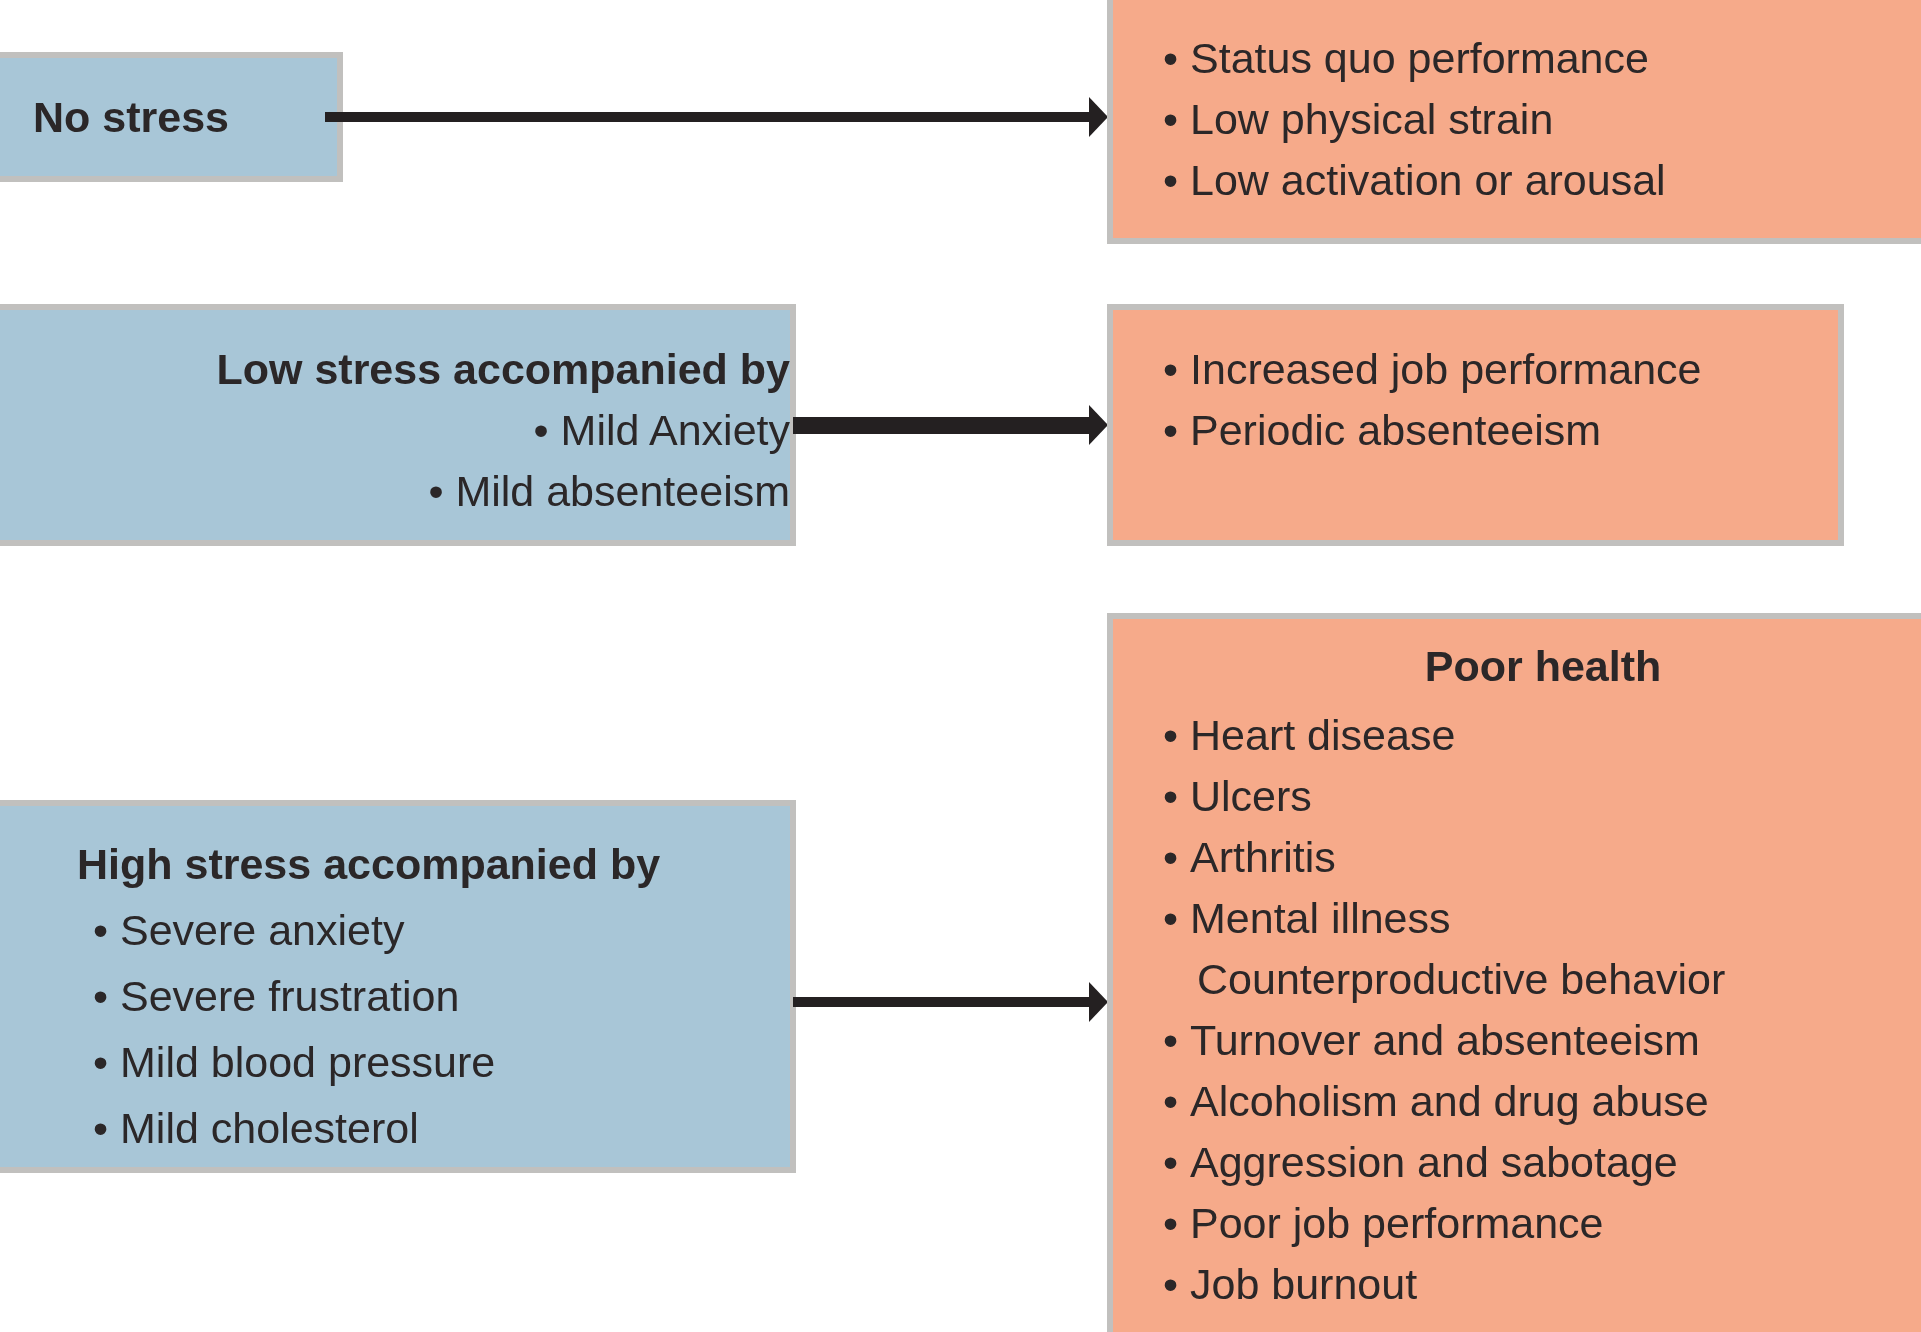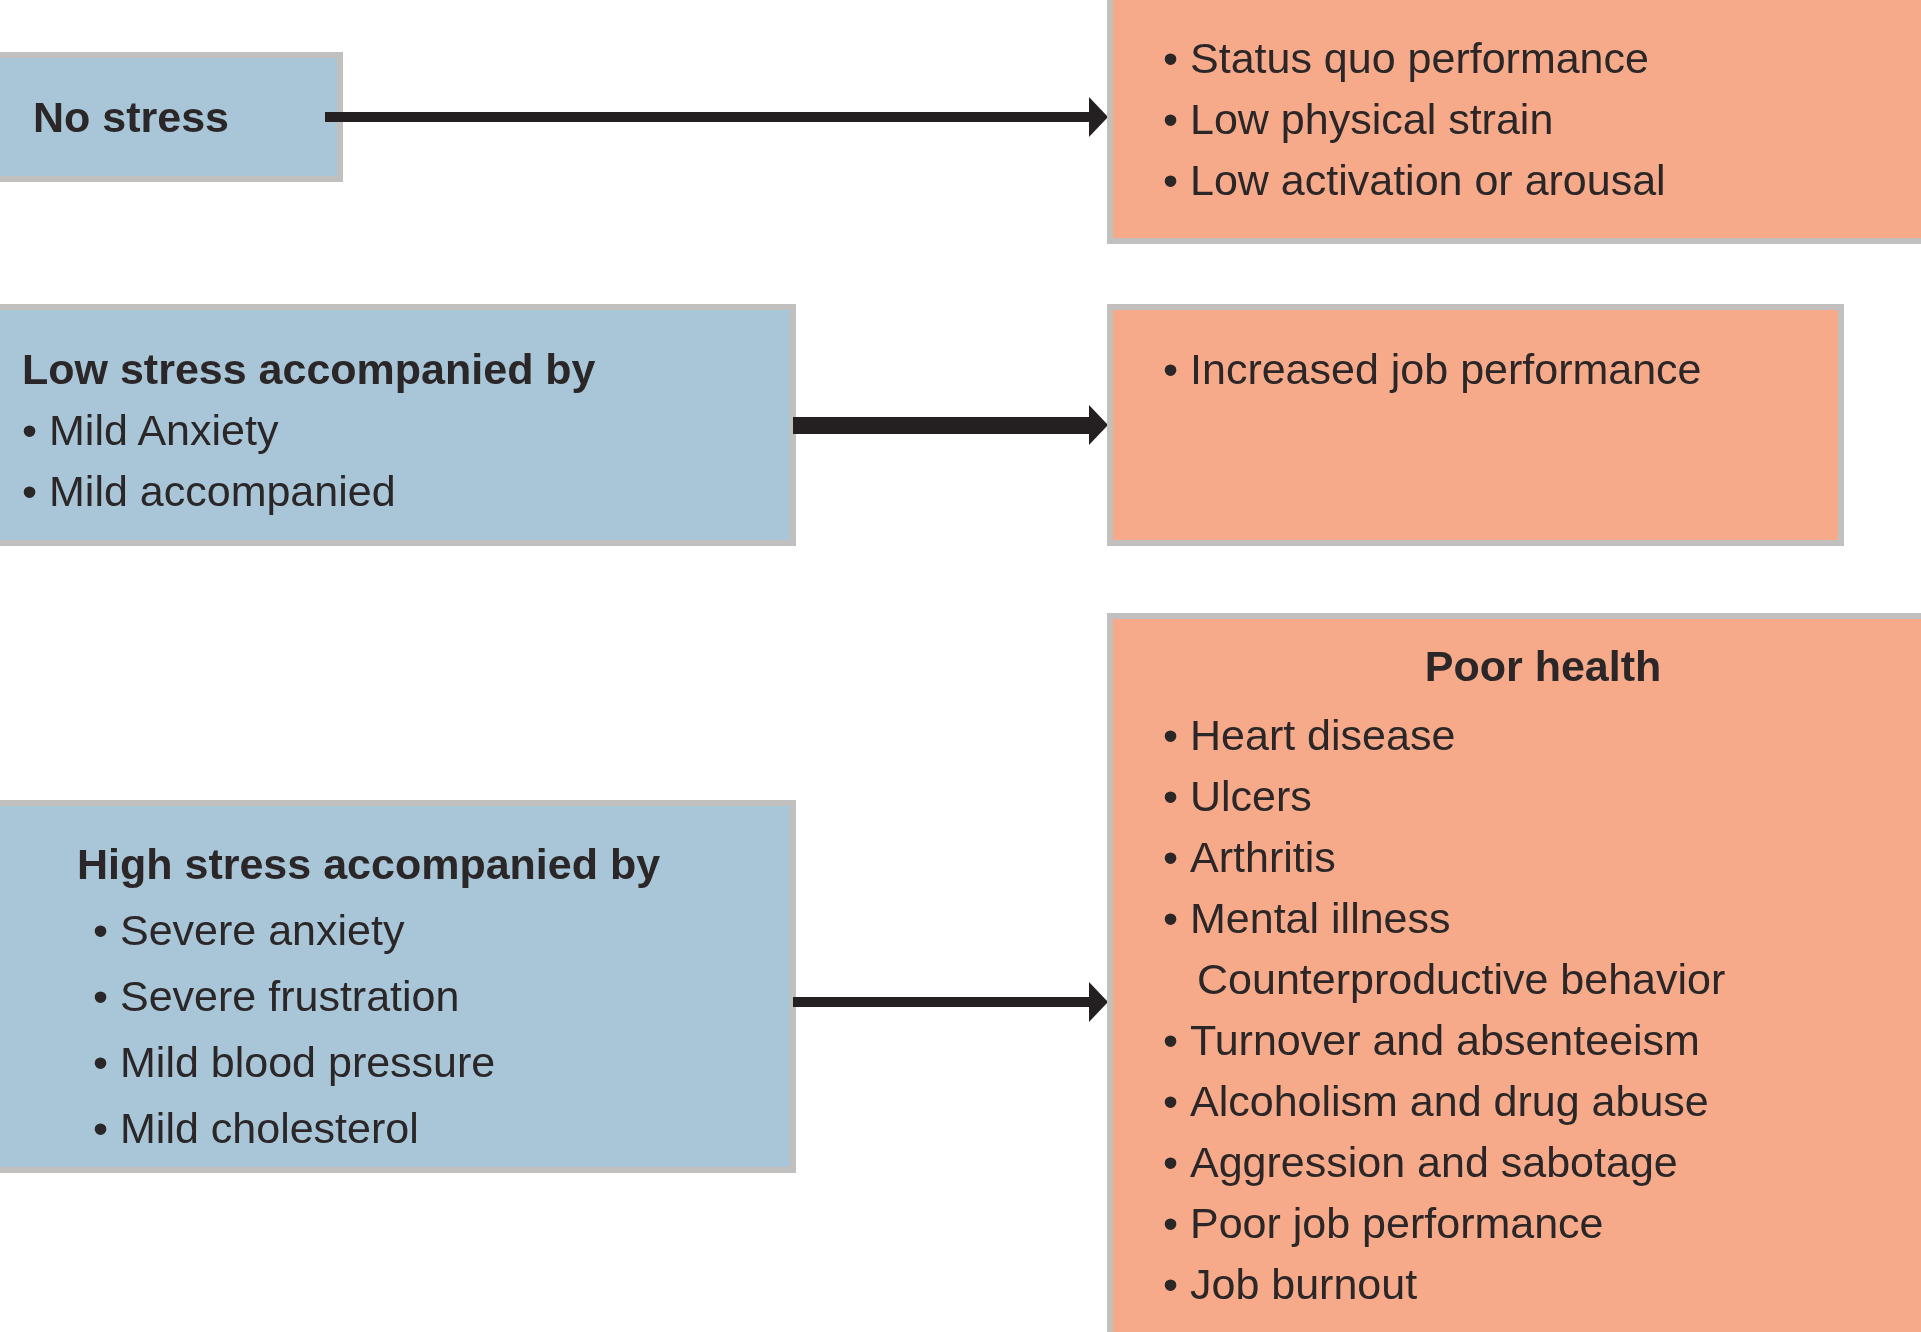--- a/index.html
+++ b/index.html
@@ -61,33 +61,34 @@
 
   <div class="box salmon" style="left:1107px;top:-6px;width:826px;height:250px;">
     <div class="content" style="padding:28px 0 0 50px;">
       <div class="line bullet">Status quo performance</div>
       <div class="line bullet">Low physical strain</div>
       <div class="line bullet">Low activation or arousal</div>
     </div>
   </div>
 
   <div class="box blue" style="left:-6px;top:304px;width:802px;height:242px;">
-    <div class="content" style="padding:29px 0 0 22px;">
+    <div class="content" style="padding:29px 0 0 33px;text-align:right;">
       <div class="line title">Low stress accompanied by</div>
       <div class="line bullet">Mild Anxiety</div>
-      <div class="line bullet">Mild accompanied</div>
+      <div class="line bullet">Mild absenteeism</div>
     </div>
   </div>
 
   <div class="arrow-line" style="left:793px;top:417px;width:300px;height:17px;"></div>
   <div class="arrow-head" style="left:1089px;top:405px;"></div>
 
   <div class="box salmon" style="left:1107px;top:304px;width:737px;height:242px;">
     <div class="content" style="padding:29px 0 0 50px;">
       <div class="line bullet">Increased job performance</div>
+      <div class="line bullet">Periodic absenteeism</div>
     </div>
   </div>
 
   <div class="box blue" style="left:-6px;top:800px;width:802px;height:373px;">
     <div class="content" style="padding:25px 0 0 33px;line-height:66px;margin-left:44px;">
       <div class="line title">High stress accompanied by</div>
       <div class="line bullet indent">Severe anxiety</div>
       <div class="line bullet indent">Severe frustration</div>
       <div class="line bullet indent">Mild blood pressure</div>
       <div class="line bullet indent">Mild cholesterol</div>

